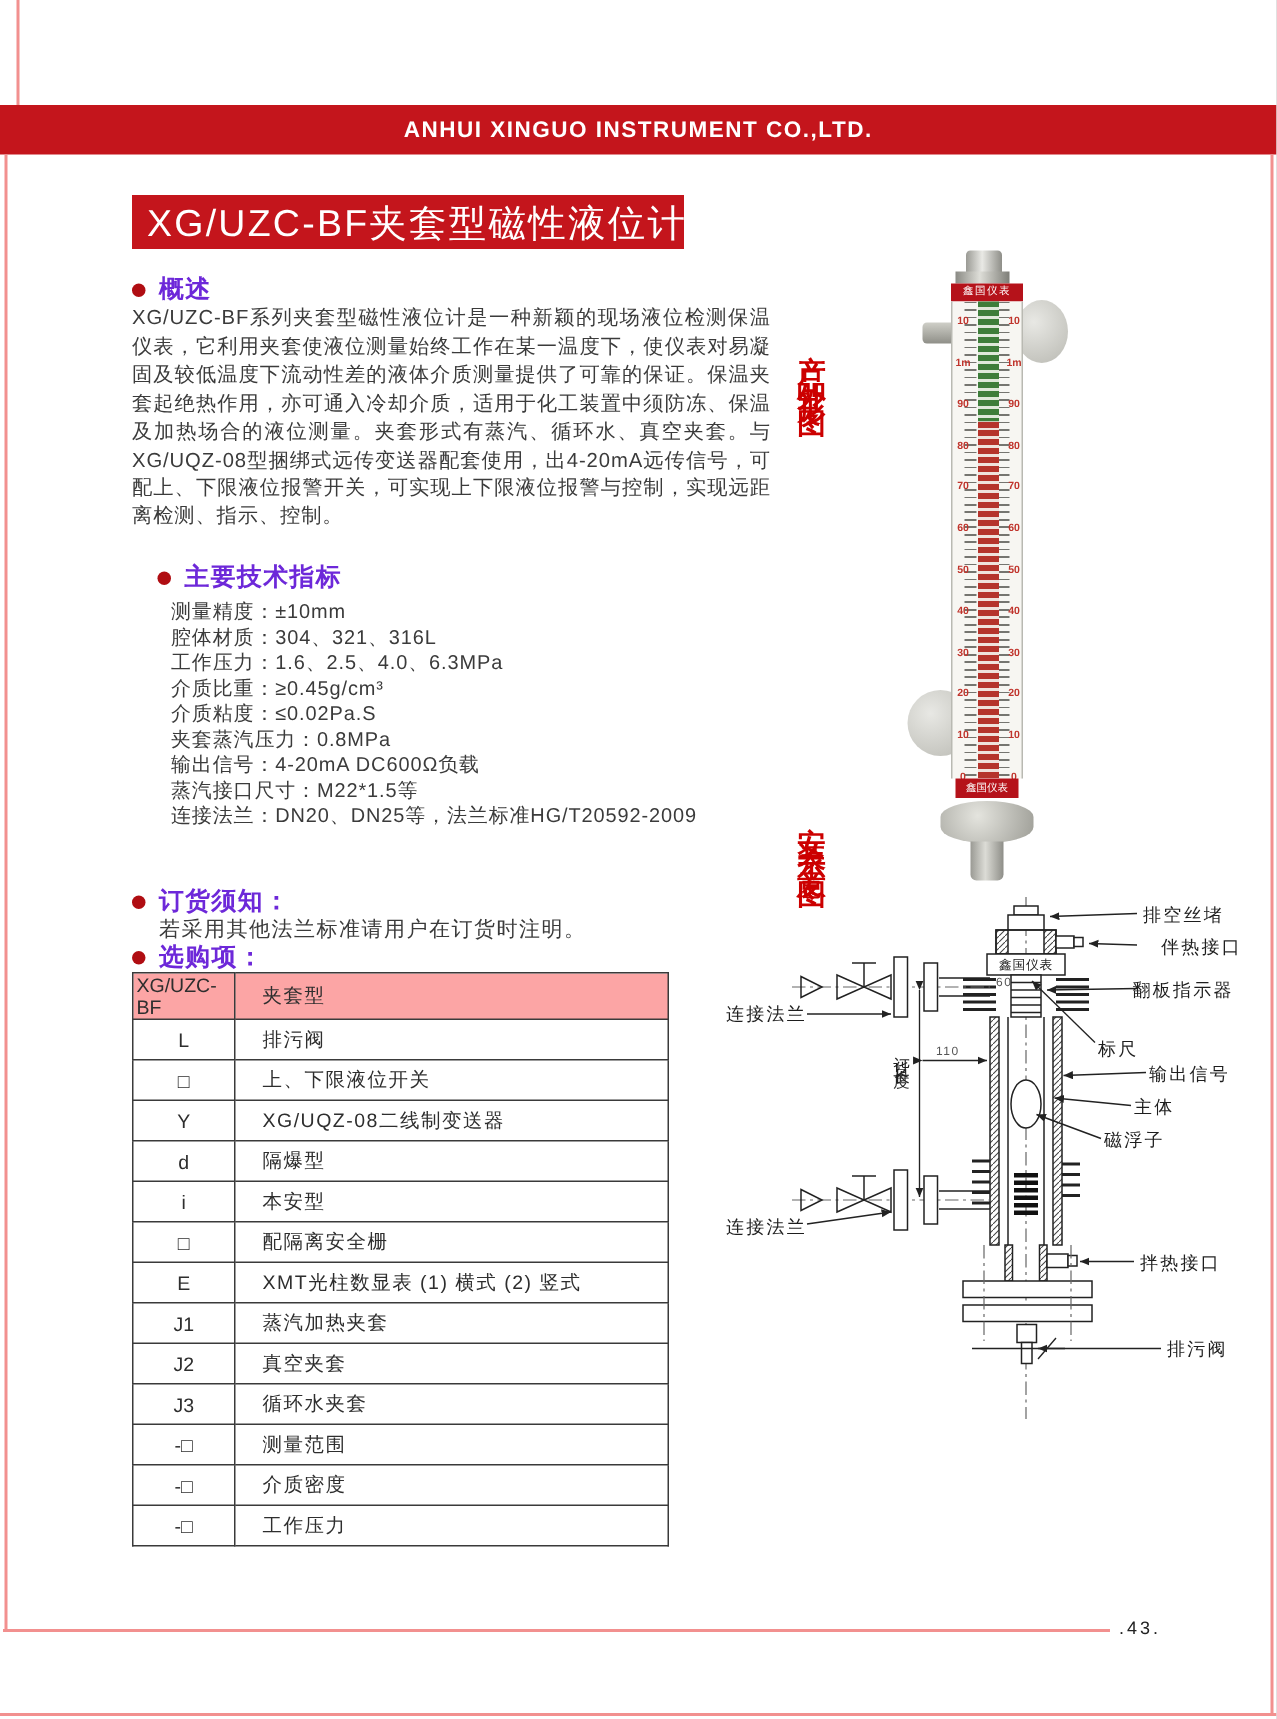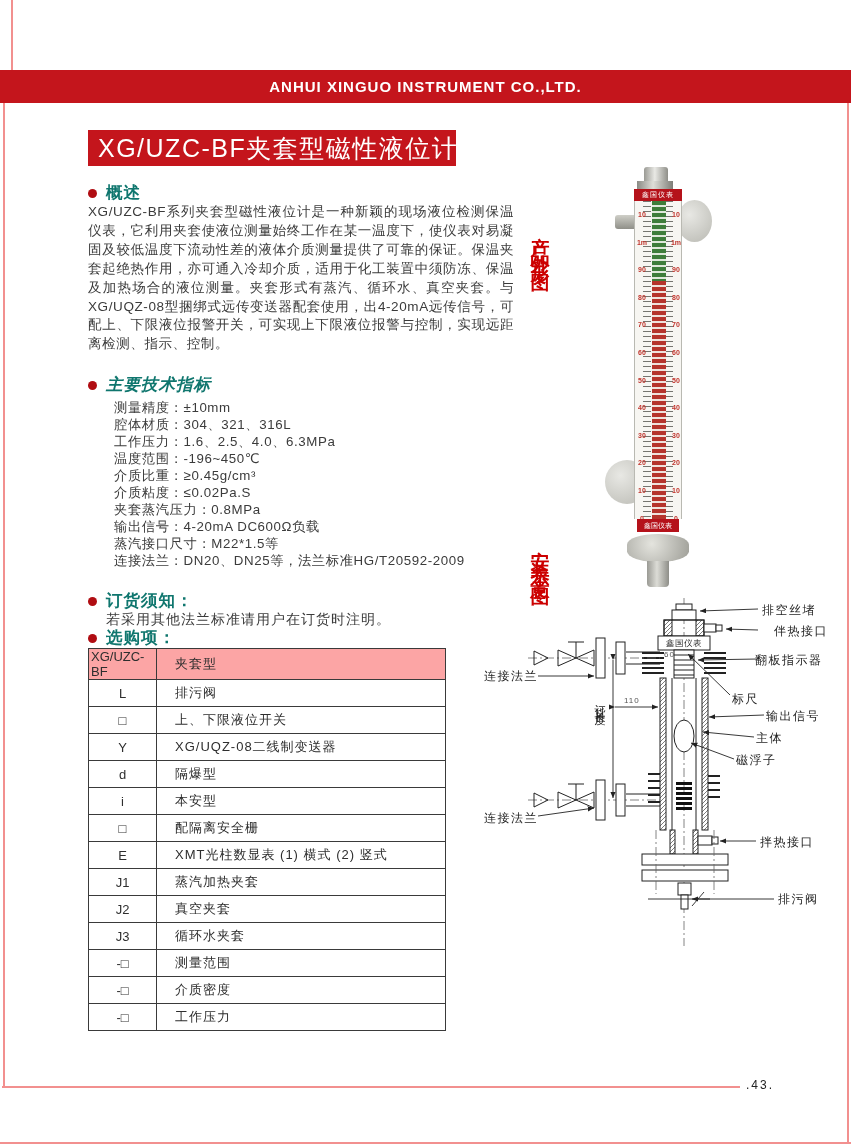--- a/index.html
+++ b/index.html
@@ -17,21 +17,21 @@
   .header-bar { position:absolute; left:0; top:70px; width:851px; height:33px; background:#c4151c;
                 display:flex; align-items:center; justify-content:center; }
   .header-bar span { color:#fff; font-weight:bold; font-size:15px; letter-spacing:1px; }
 
   .title-banner { position:absolute; left:88px; top:130px; width:368px; height:36px; background:#c4151c;
                   display:flex; align-items:center; padding-left:10px; }
   .title-banner span { color:#fff; font-size:25px; letter-spacing:1.5px; font-weight:500; white-space:nowrap; }
 
   .section-head { position:absolute; display:flex; align-items:center; gap:9px; }
   .section-head .dot { width:9px; height:9px; border-radius:50%; background:#b00d12; flex:0 0 auto; }
-  .section-head .txt { font-weight:bold; font-size:16.5px; color:#0f766e; letter-spacing:1px; }
+  .section-head .txt { font-weight:bold; font-size:16.5px; color:#6d28d9; letter-spacing:1px; }
 
   .overview-text { position:absolute; left:88px; top:203px; width:426px; font-size:13.5px; color:#3b3b3b;
                    line-height:18.9px; text-align:justify; letter-spacing:0.6px; }
 
   .specs-list { position:absolute; left:114px; top:399px; width:420px; }
   .specs-list span { display:block; height:17px; font-size:13.3px; color:#3b3b3b; letter-spacing:0.6px; }
 
   .order-note { position:absolute; left:106px; top:611px; font-size:14px; color:#3b3b3b; letter-spacing:1px; }
 
   table.options { position:absolute; left:88px; top:648px; width:358px; border-collapse:collapse;
@@ -101,29 +101,28 @@
   <div class="title-banner">
     <span>XG/UZC-BF夹套型磁性液位计</span>
   </div>
 
   <div class="section-head" style="left:88px; top:182px;">
     <span class="dot"></span>
     <span class="txt">概述</span>
   </div>
   <div class="overview-text">XG/UZC-BF系列夹套型磁性液位计是一种新颖的现场液位检测保温仪表，它利用夹套使液位测量始终工作在某一温度下，使仪表对易凝固及较低温度下流动性差的液体介质测量提供了可靠的保证。保温夹套起绝热作用，亦可通入冷却介质，适用于化工装置中须防冻、保温及加热场合的液位测量。夹套形式有蒸汽、循环水、真空夹套。与XG/UQZ-08型捆绑式远传变送器配套使用，出4-20mA远传信号，可配上、下限液位报警开关，可实现上下限液位报警与控制，实现远距离检测、指示、控制。</div>
 
-  <div class="section-head" style="left:88px; top:374px;font-style:italic;">
+  <div class="section-head" style="left:105px; top:374px;">
     <span class="dot"></span>
     <span class="txt">主要技术指标</span>
   </div>
   <div class="specs-list">
       <span>测量精度：±10mm</span>
       <span>腔体材质：304、321、316L</span>
       <span>工作压力：1.6、2.5、4.0、6.3MPa</span>
-      <span>温度范围：-196~450℃</span>
       <span>介质比重：≥0.45g/cm³</span>
       <span>介质粘度：≤0.02Pa.S</span>
       <span>夹套蒸汽压力：0.8MPa</span>
       <span>输出信号：4-20mA DC600Ω负载</span>
       <span>蒸汽接口尺寸：M22*1.5等</span>
       <span>连接法兰：DN20、DN25等，法兰标准HG/T20592-2009</span>
     </div>
 
   <div class="section-head" style="left:88px; top:590px;">
     <span class="dot"></span>

